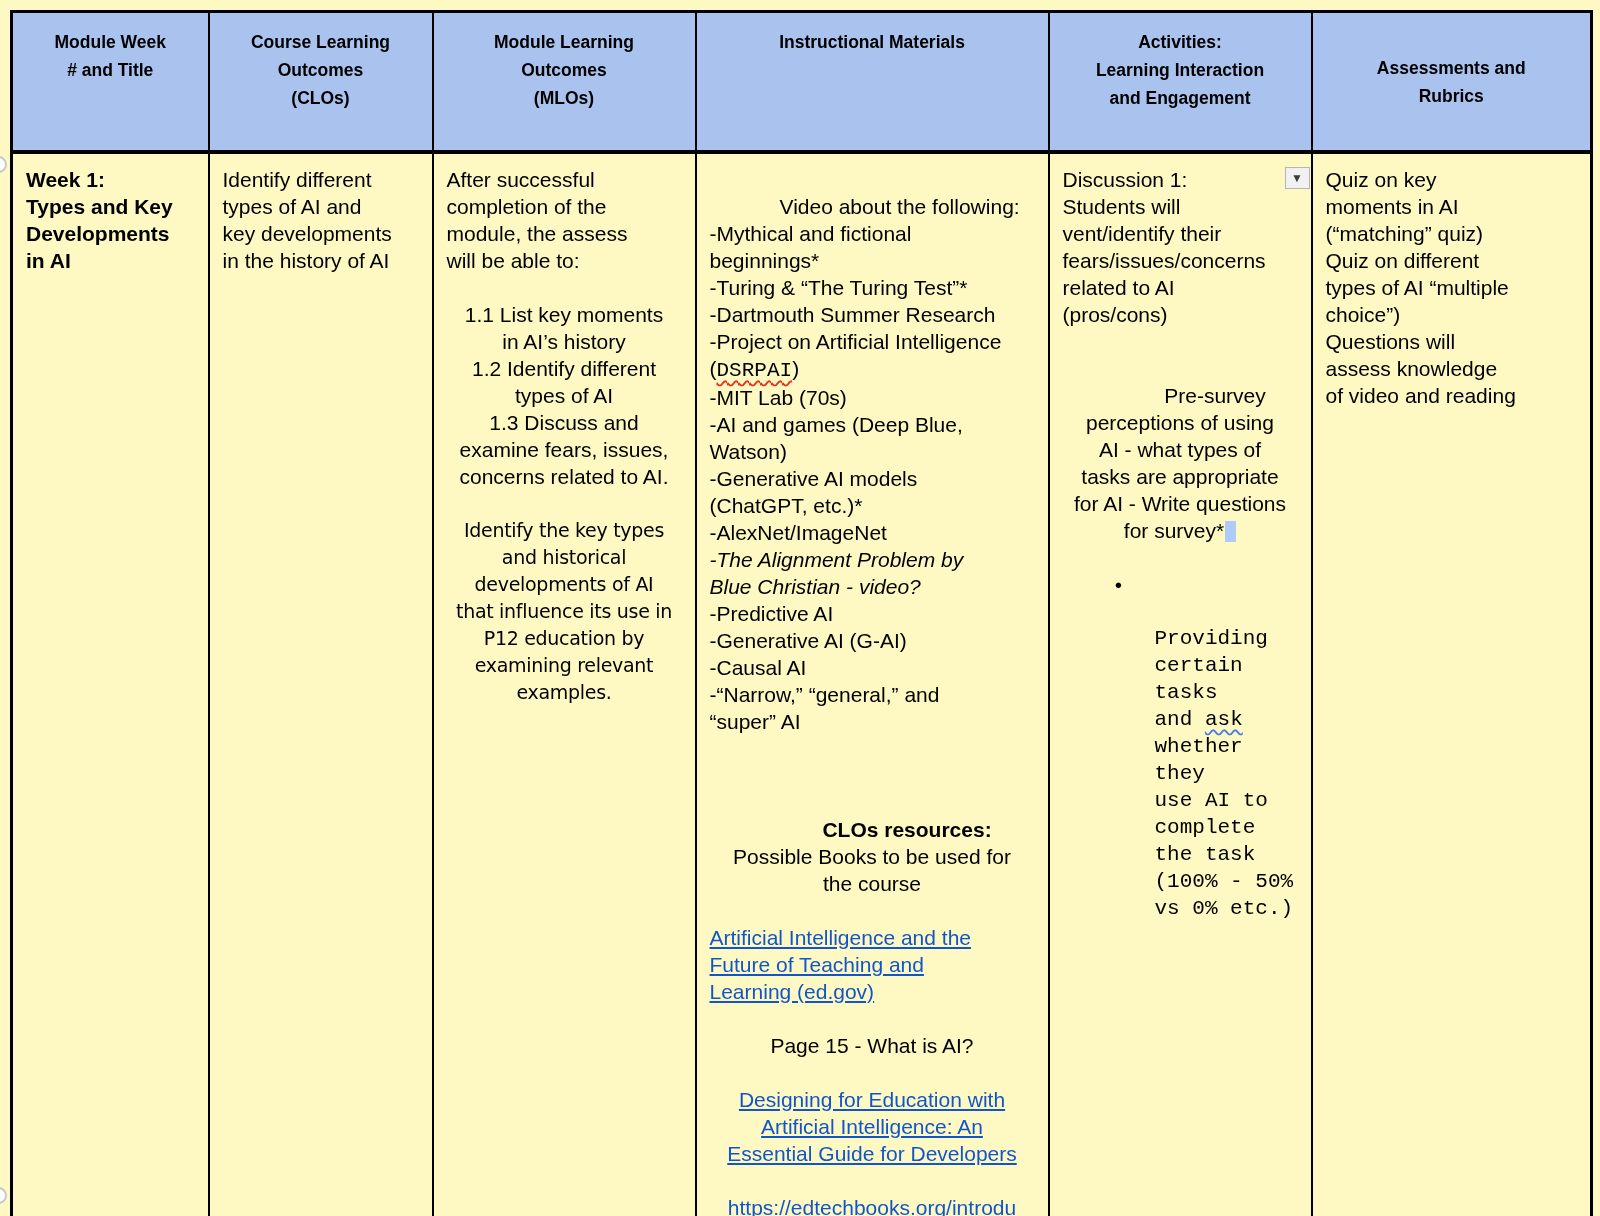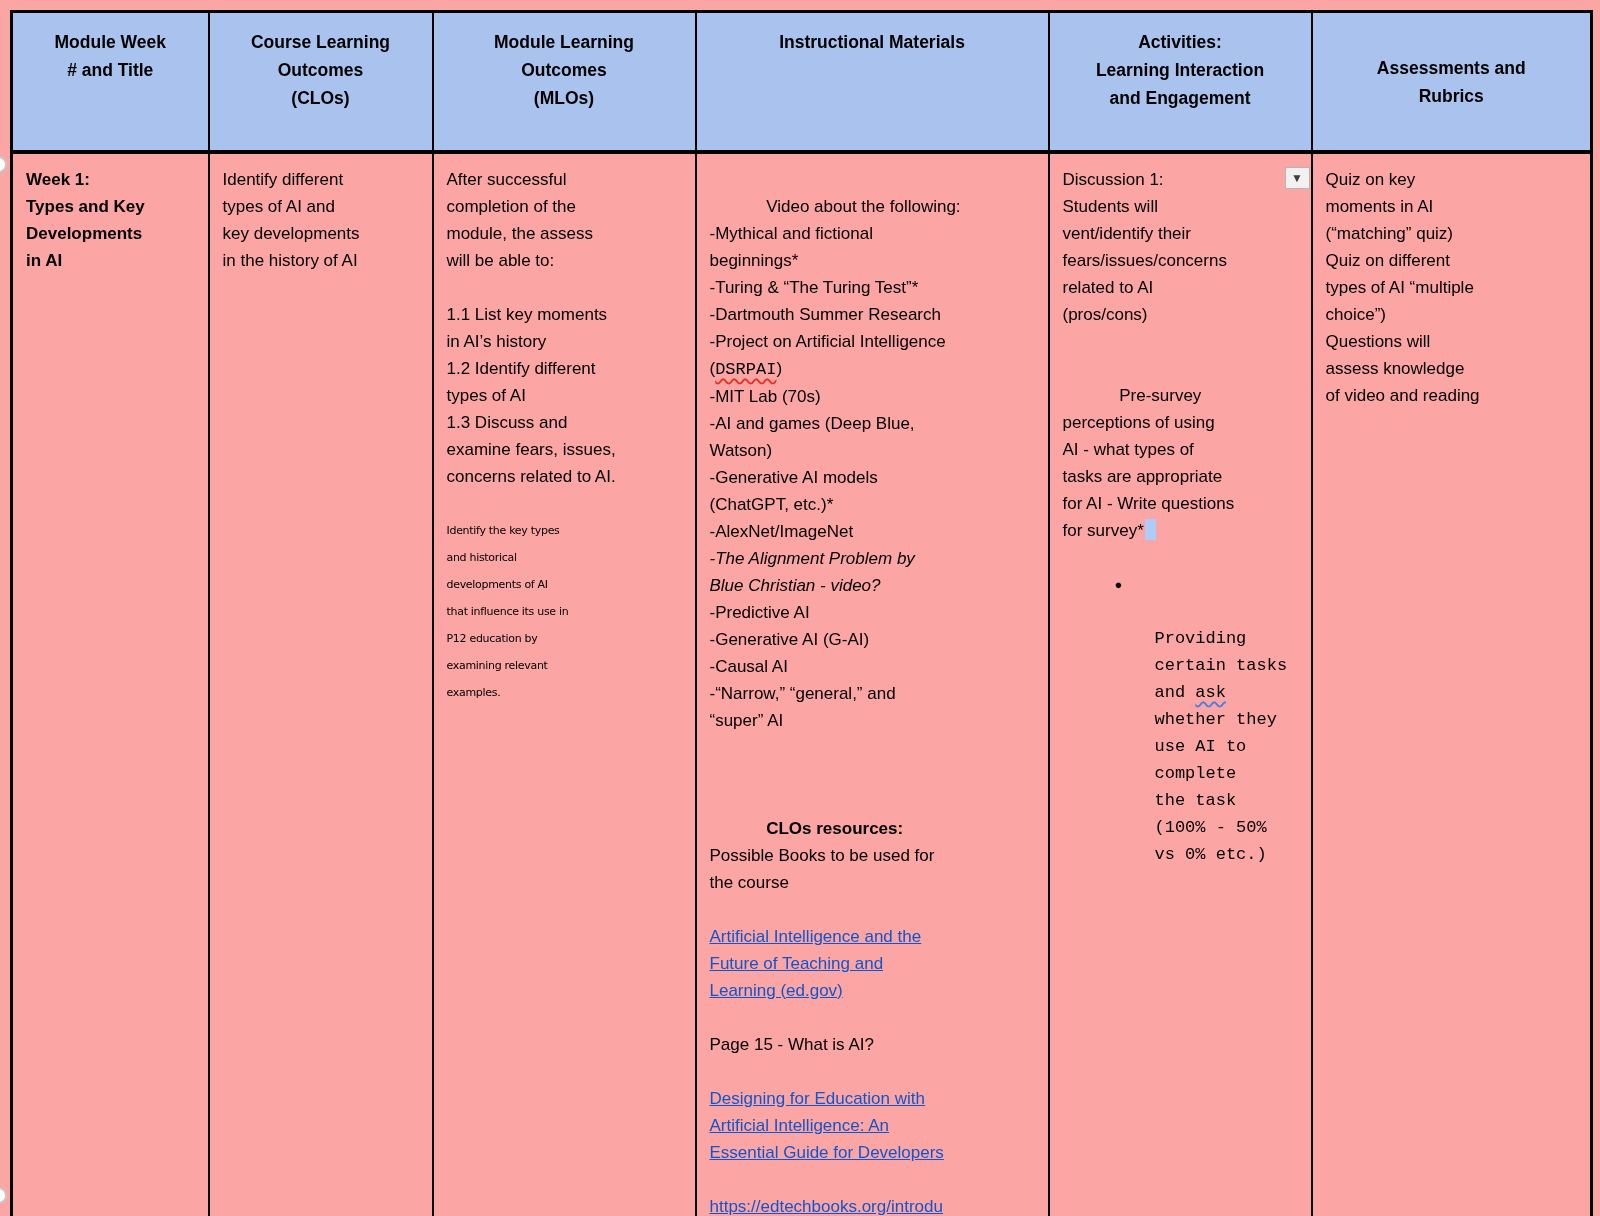--- a/index.html
+++ b/index.html
@@ -1,43 +1,43 @@
 <!DOCTYPE html>
 <html><head>
 <meta charset="utf-8">
 <style>
   * { margin:0; padding:0; box-sizing:border-box; }
   html,body { background:#ffffff; }
   .page {
     position:relative; width:1600px; height:1216px;
-    background:#fca5a5; overflow:hidden;
+    background:#fef9c3; overflow:hidden;
     font-family:"Liberation Sans", sans-serif; color:#000;
   }
   table.module-table {
     position:absolute; left:10px; top:10px; width:1580px;
     border-collapse:collapse; table-layout:fixed;
     border:3px solid #000;
   }
   th, td { border:2px solid #000; vertical-align:top; }
   thead th {
     background:#aac3ee;
     border-bottom:4px solid #000;
     height:140px;
     padding:15px 6px 0 6px;
     text-align:center;
     font-size:17.5px; font-weight:bold; line-height:28px;
     white-space:pre-wrap;
   }
   thead th.c6 { padding-top:41px; }
   tr.main td { height:1040px; border-bottom:4px solid #000; padding:12px 13px; }
-  .pre { white-space:pre-wrap; font-size:17px; line-height:27px; }
+  .pre { white-space:pre-wrap; font-size:21px; line-height:27px; }
   .bold { font-weight:bold; }
   .italic { font-style:italic; }
-  .alt { font-family:"DejaVu Sans", sans-serif; font-size:11px; letter-spacing:-0.3px; }
-  .mt { margin-top:27px; }
+  .alt { font-family:"DejaVu Sans", sans-serif; font-size:19px; letter-spacing:-0.3px; }
+  .mt { margin-top:27px;text-align:center; }
   a.doclink { color:#1155cc; text-decoration:underline; cursor:pointer; }
   .sq-red  { text-decoration:underline wavy #e33224 2px; text-underline-offset:4px;font-family:Liberation Mono, monospace; }
   .sq-blue { text-decoration:underline wavy #4a7de2 1.5px; text-underline-offset:4px; }
   .cursor-hl {
     display:inline-block; width:11px; height:21px;
     background:#aecbfa; vertical-align:text-bottom; margin-left:1px;
   }
   .cell-activities { position:relative; }
   .dropdown-btn {
     position:absolute; top:13px; right:1px;

